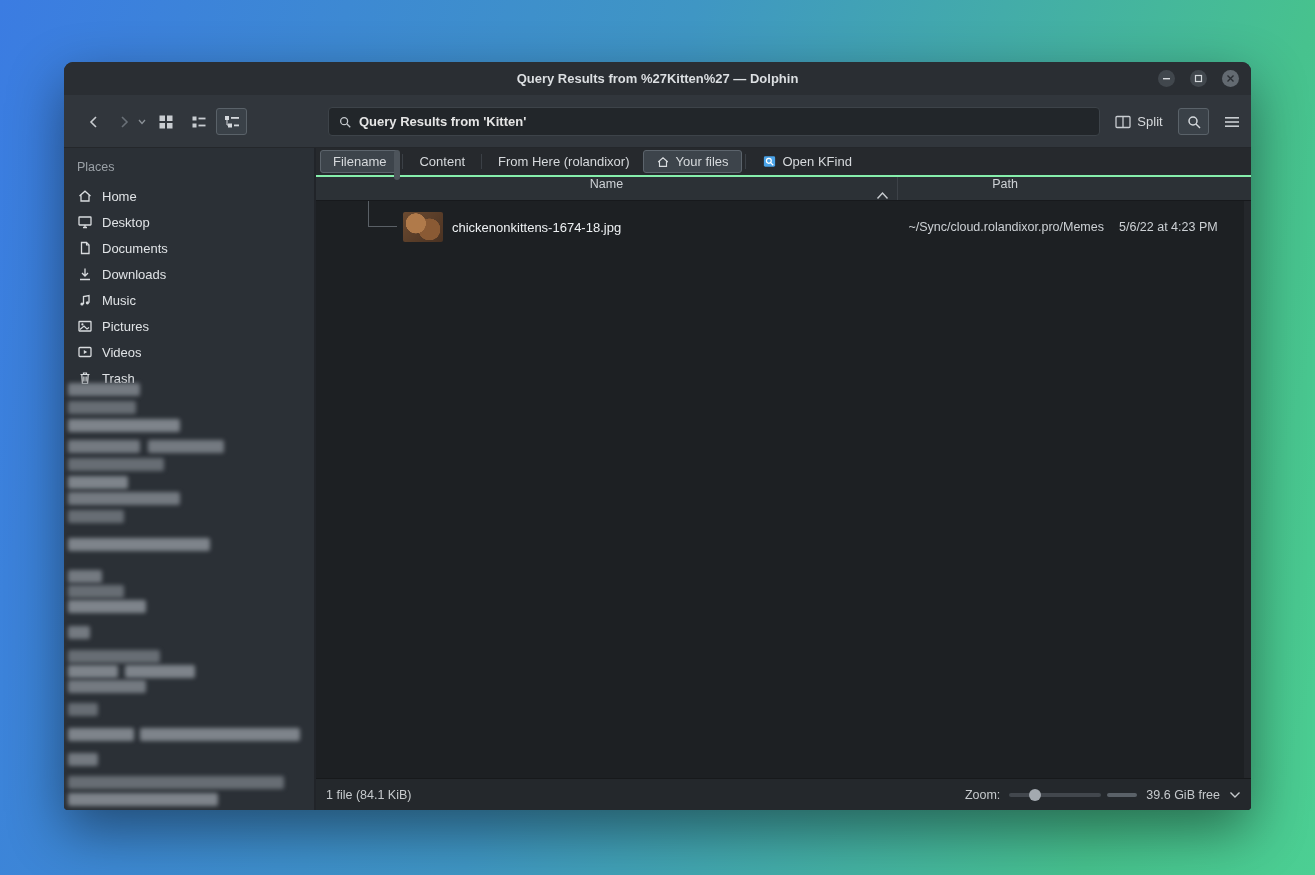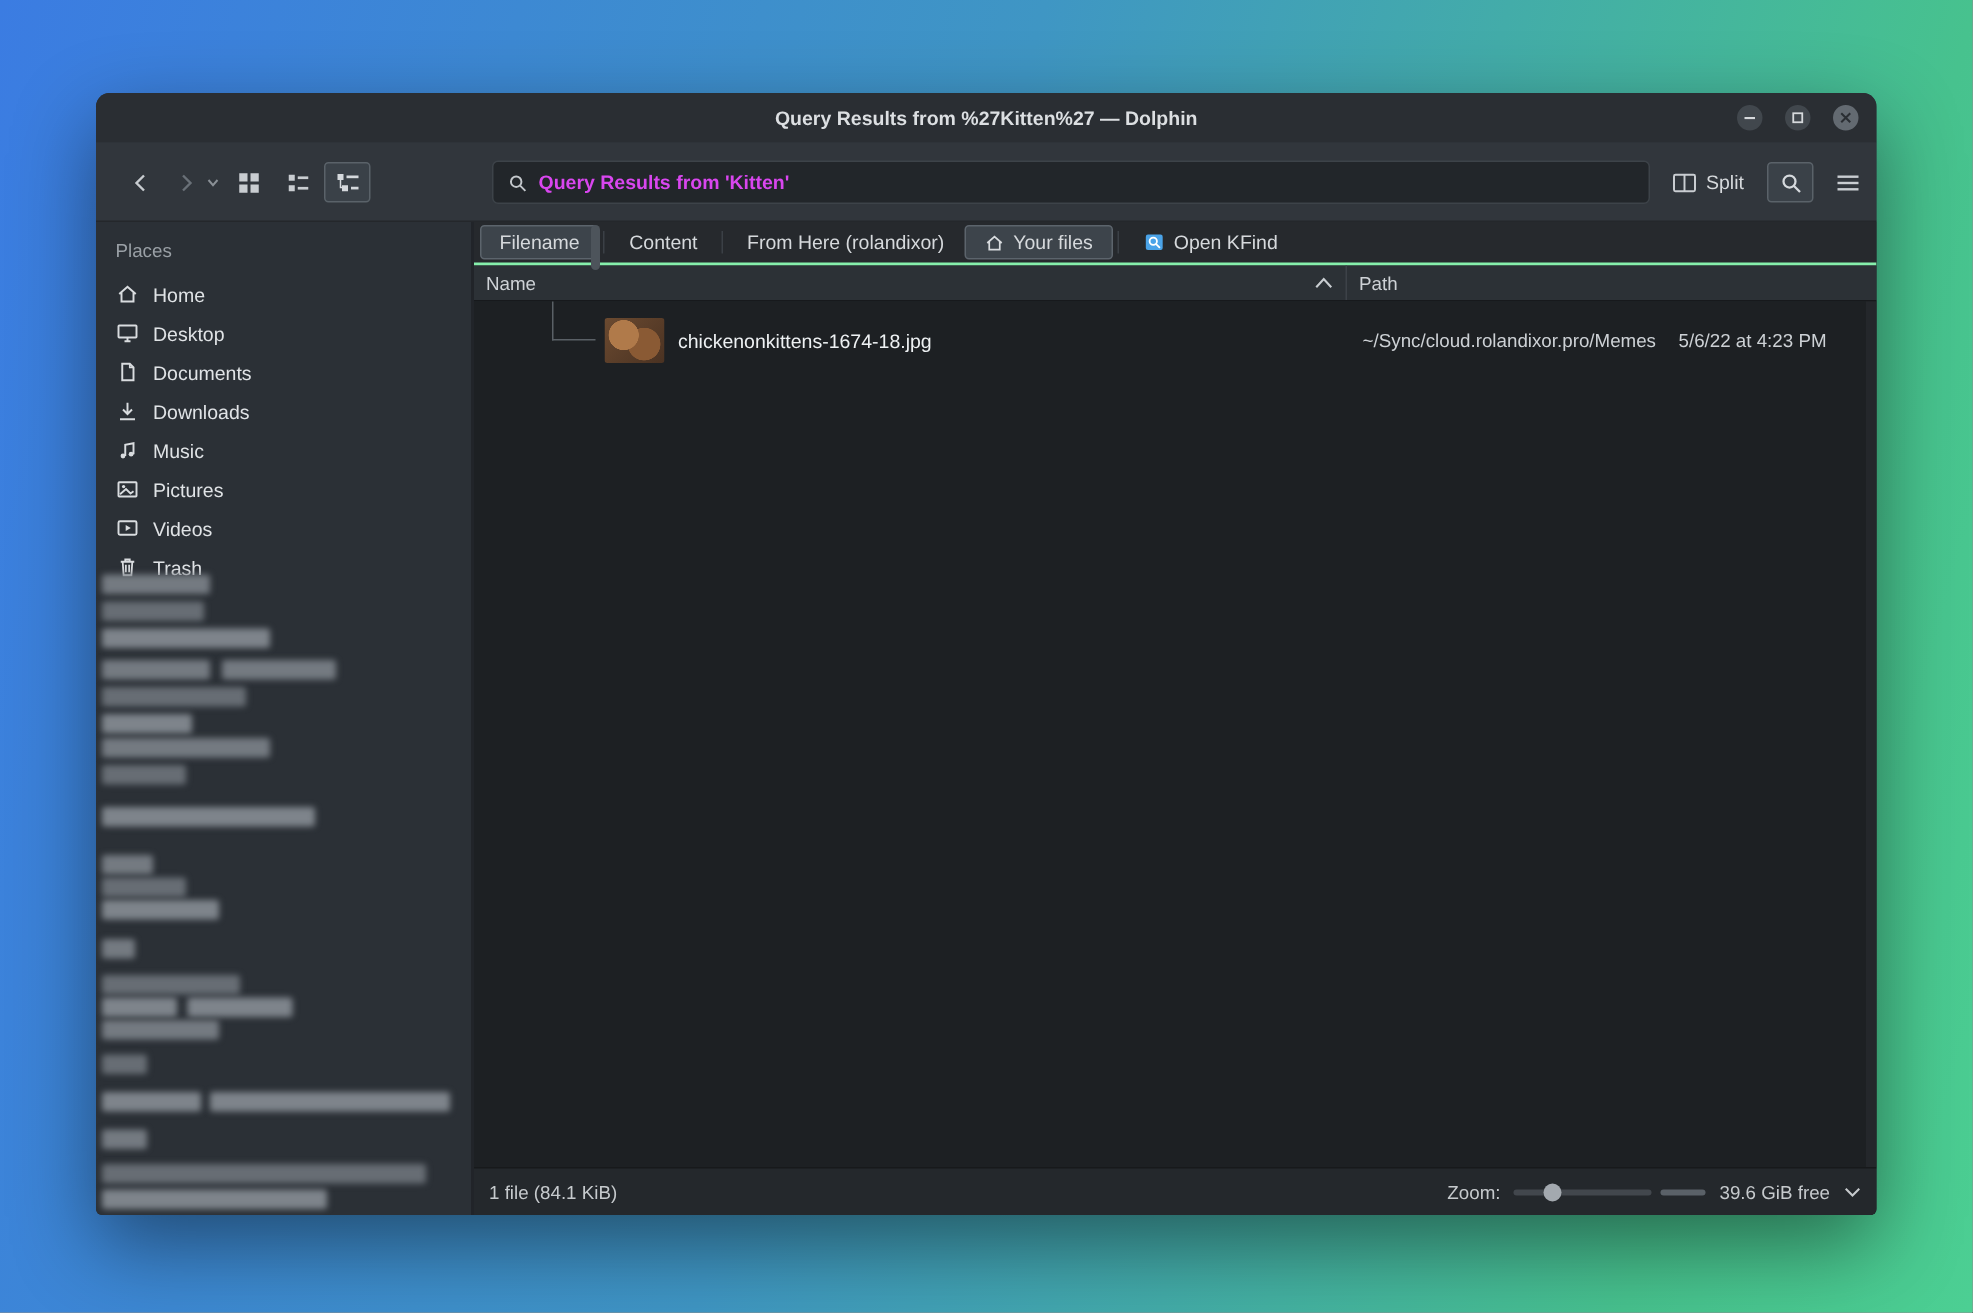--- a/index.html
+++ b/index.html
@@ -36,21 +36,21 @@
   .nav-fwd { left:46px; width:28px; }
   .nav-caret { left:72px; width:12px; top:20px; height:14px; }
   .vb1 { left:86px; width:31px; }
   .vb2 { left:119px; width:31px; }
   .vb3 { left:152px; width:31px; background:#3a4148; border:1px solid #5a6269; }
   .locbar {
     position:absolute; left:264px; top:12px; width:772px; height:29px;
     background:#22262a; border:1px solid #3d4349; border-radius:4px;
     display:flex; align-items:center; padding:0 9px; gap:7px; cursor:text;
   }
-  .loctext { font-size:13px; font-weight:bold; color:#d946ef; }
+  .loctext { font-size:13px; font-weight:bold; color:#e5e5e5; }
   .split-btn { position:absolute; left:1044px; top:13px; height:27px; width:62px; display:flex; align-items:center; gap:6px; justify-content:center; color:#d6d9dc; font-size:13px; border-radius:3px; cursor:pointer; }
   .search-toggle { left:1114px; width:31px; background:#3a4148; border:1px solid #5a6269; }
   .menu-btn { left:1152px; width:31px; }
 
   
   .main { flex:1; display:flex; min-height:0; }
 
   
   .sidebar { width:242px; flex:0 0 242px; background:#2b3036; position:relative; overflow:hidden; }
   .places-header { font-size:12.5px; color:#9aa0a6; margin:12px 0 9px 13px; }
@@ -72,21 +72,21 @@
   .search-query { flex:1; font-size:13px; color:#eceff1; }
   .field-icon { cursor:pointer; display:flex; }
   .close-search { width:18px; height:18px; display:flex; align-items:center; justify-content:center; cursor:pointer; }
 
   .filter-row { height:29px; flex:0 0 29px; background:#26292d; display:flex; align-items:center; padding:0 4px; border-bottom:2px solid #86efac; }
   .chip { display:flex; align-items:center; gap:6px; height:23px; padding:0 12px; border:1px solid transparent; border-radius:3px; font-size:13px; color:#d6d9dc; background:transparent; cursor:pointer; white-space:nowrap; }
   .chip.selected { background:#3d444b; border-color:#5c646c; }
   .vsep { width:1px; height:15px; background:#3b4046; margin:0 3px; flex:0 0 1px; }
 
   .table-header { height:24px; flex:0 0 24px; background:#2c3136; display:flex; border-bottom:1px solid #17191c; }
-  .th { display:flex; align-items:center; padding:0 8px; font-size:12.5px; color:#ced2d6; }
+  .th { display:flex; align-items:center; padding:0 8px; font-size:12.5px; color:#ced2d6;flex-direction:column; }
   .th-name { width:581px; flex:0 0 581px; }
   .th-path { width:215px; flex:0 0 215px; border-left:1px solid #3d4248; }
   .th-mod { flex:1; border-left:1px solid #3d4248;margin-top:32px; }
   .sort-icon { margin-left:auto; }
 
   .file-area { flex:1; position:relative; background:#1d2023; min-height:0; }
   .view-scroll { position:absolute; right:0; top:0; bottom:0; width:7px; background:#24272b; cursor:pointer; }
   .file-row { margin-top:9px; height:34px; display:flex; align-items:center; cursor:pointer; }
   .cell-name { width:581px; flex:0 0 581px; display:flex; align-items:center; position:relative; height:100%; }
   .tree-branch { position:absolute; left:52px; top:-9px; width:29px; height:26px; border-left:1px solid #5a6066; border-bottom:1px solid #5a6066; }

